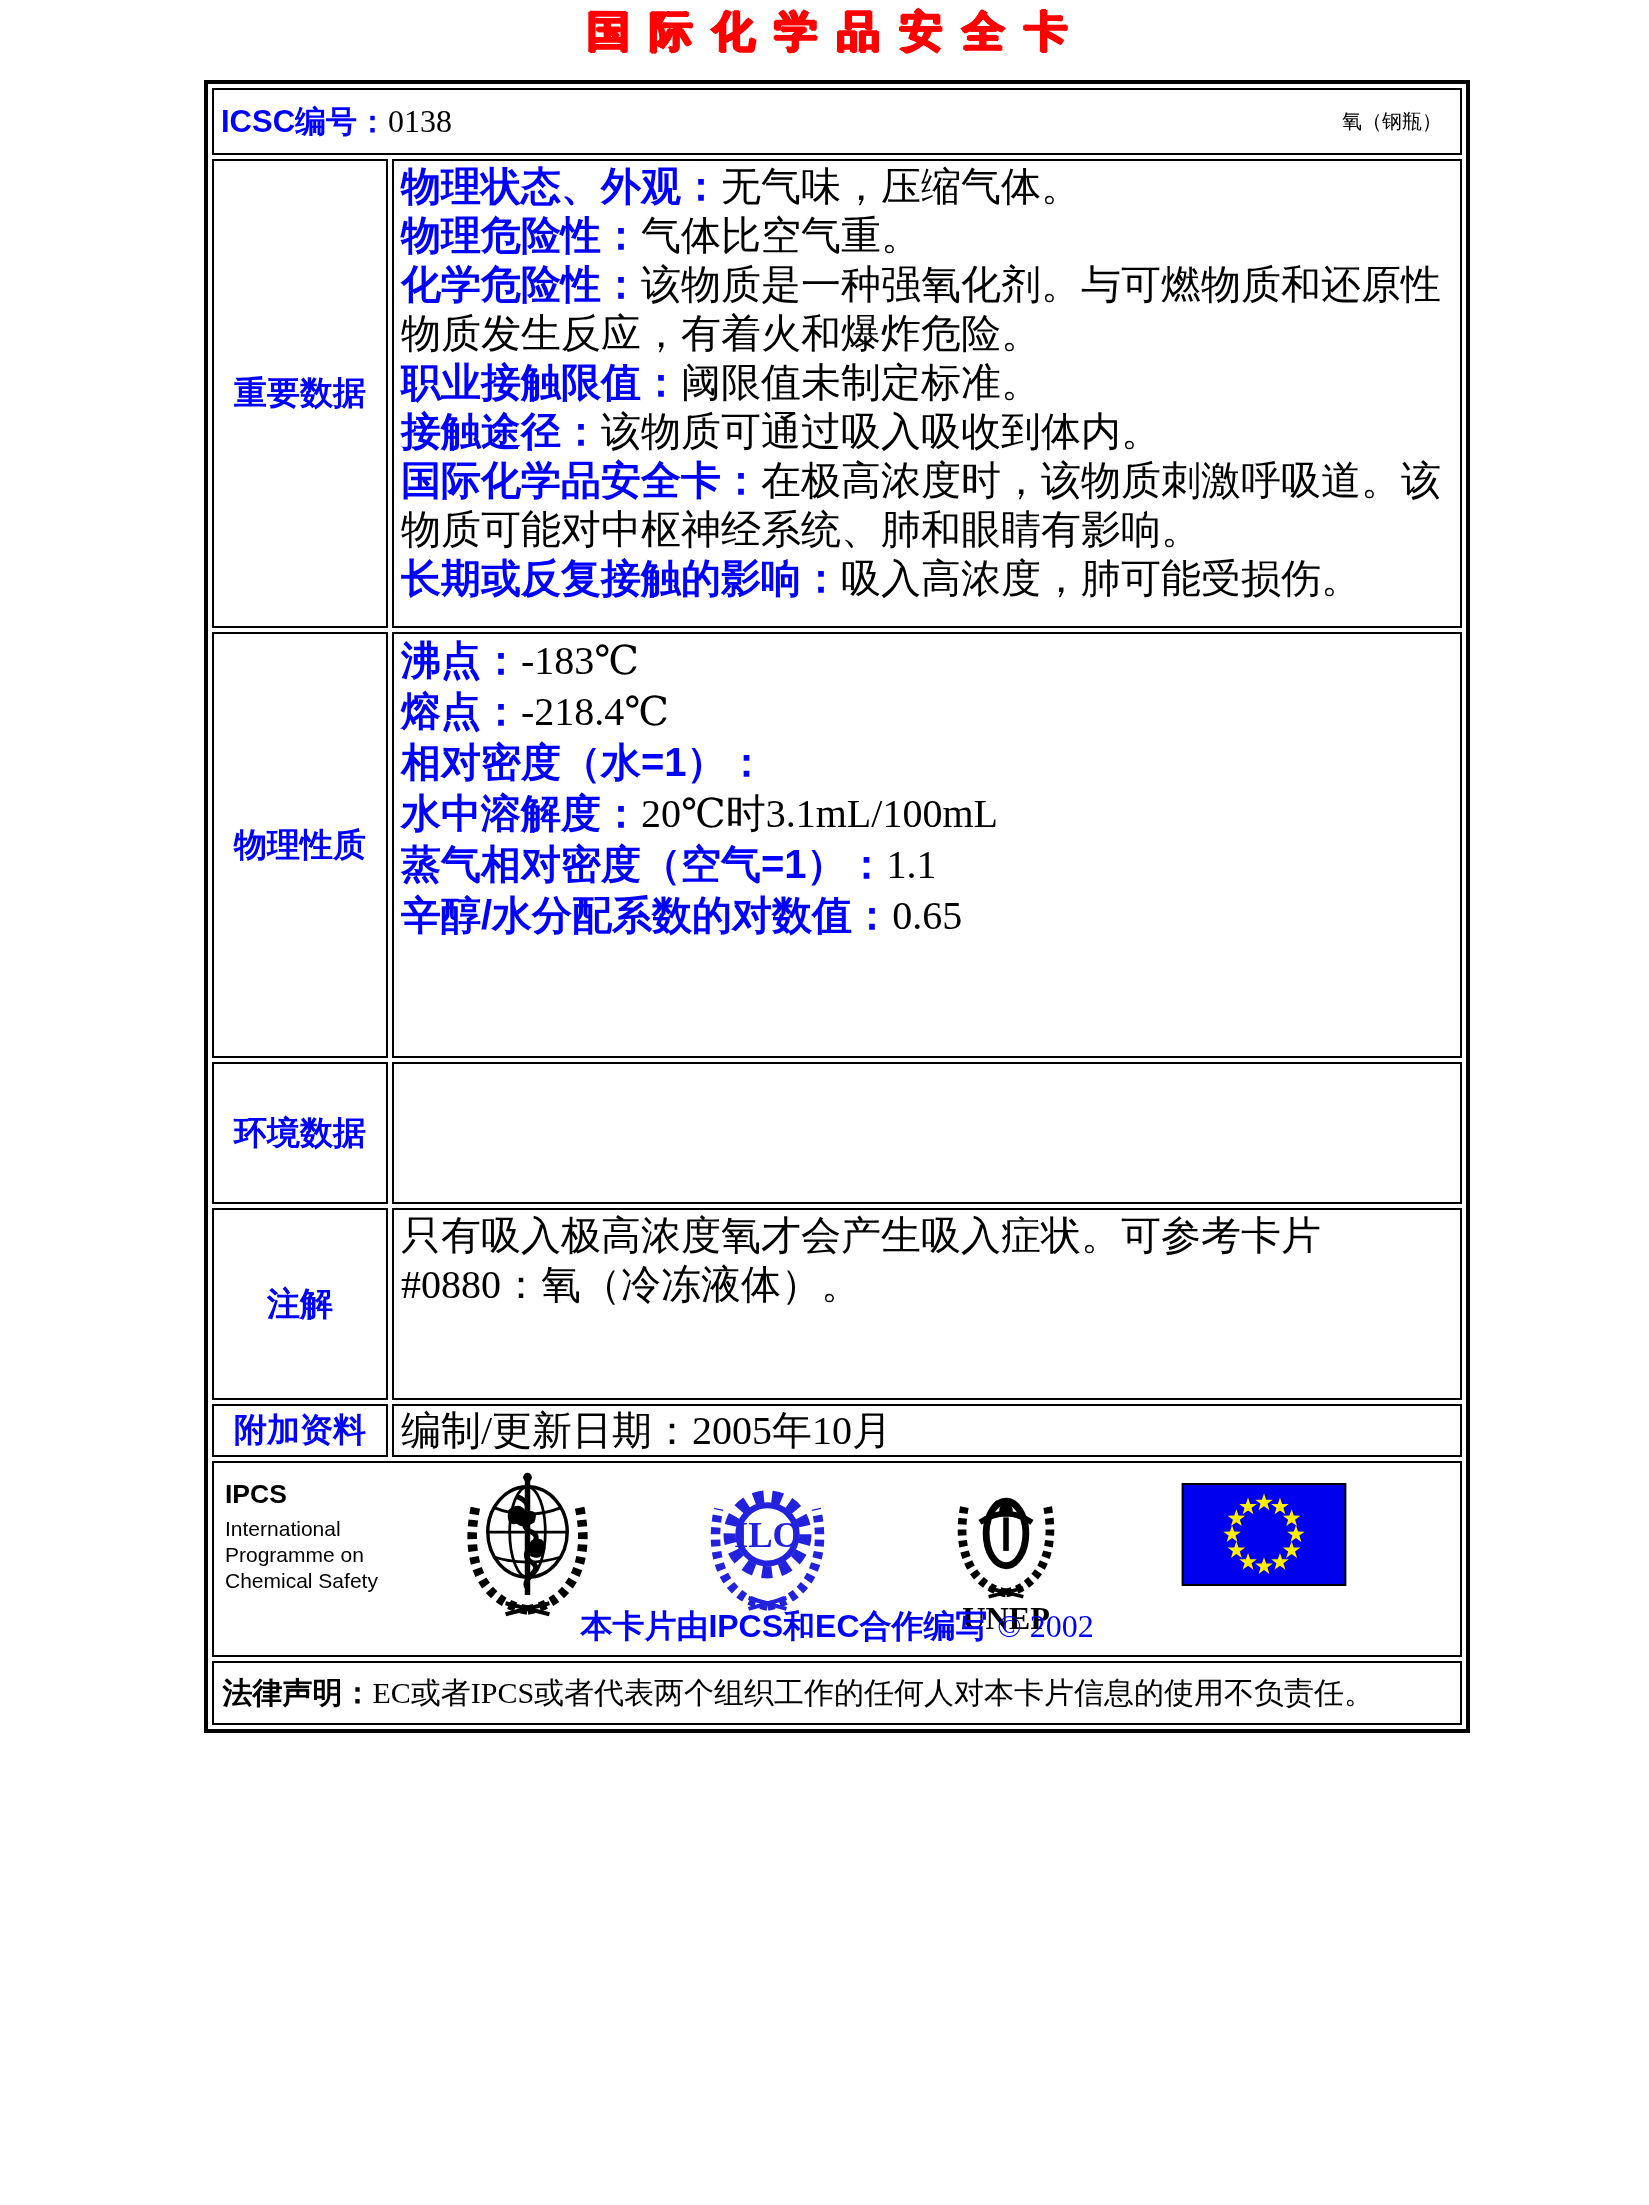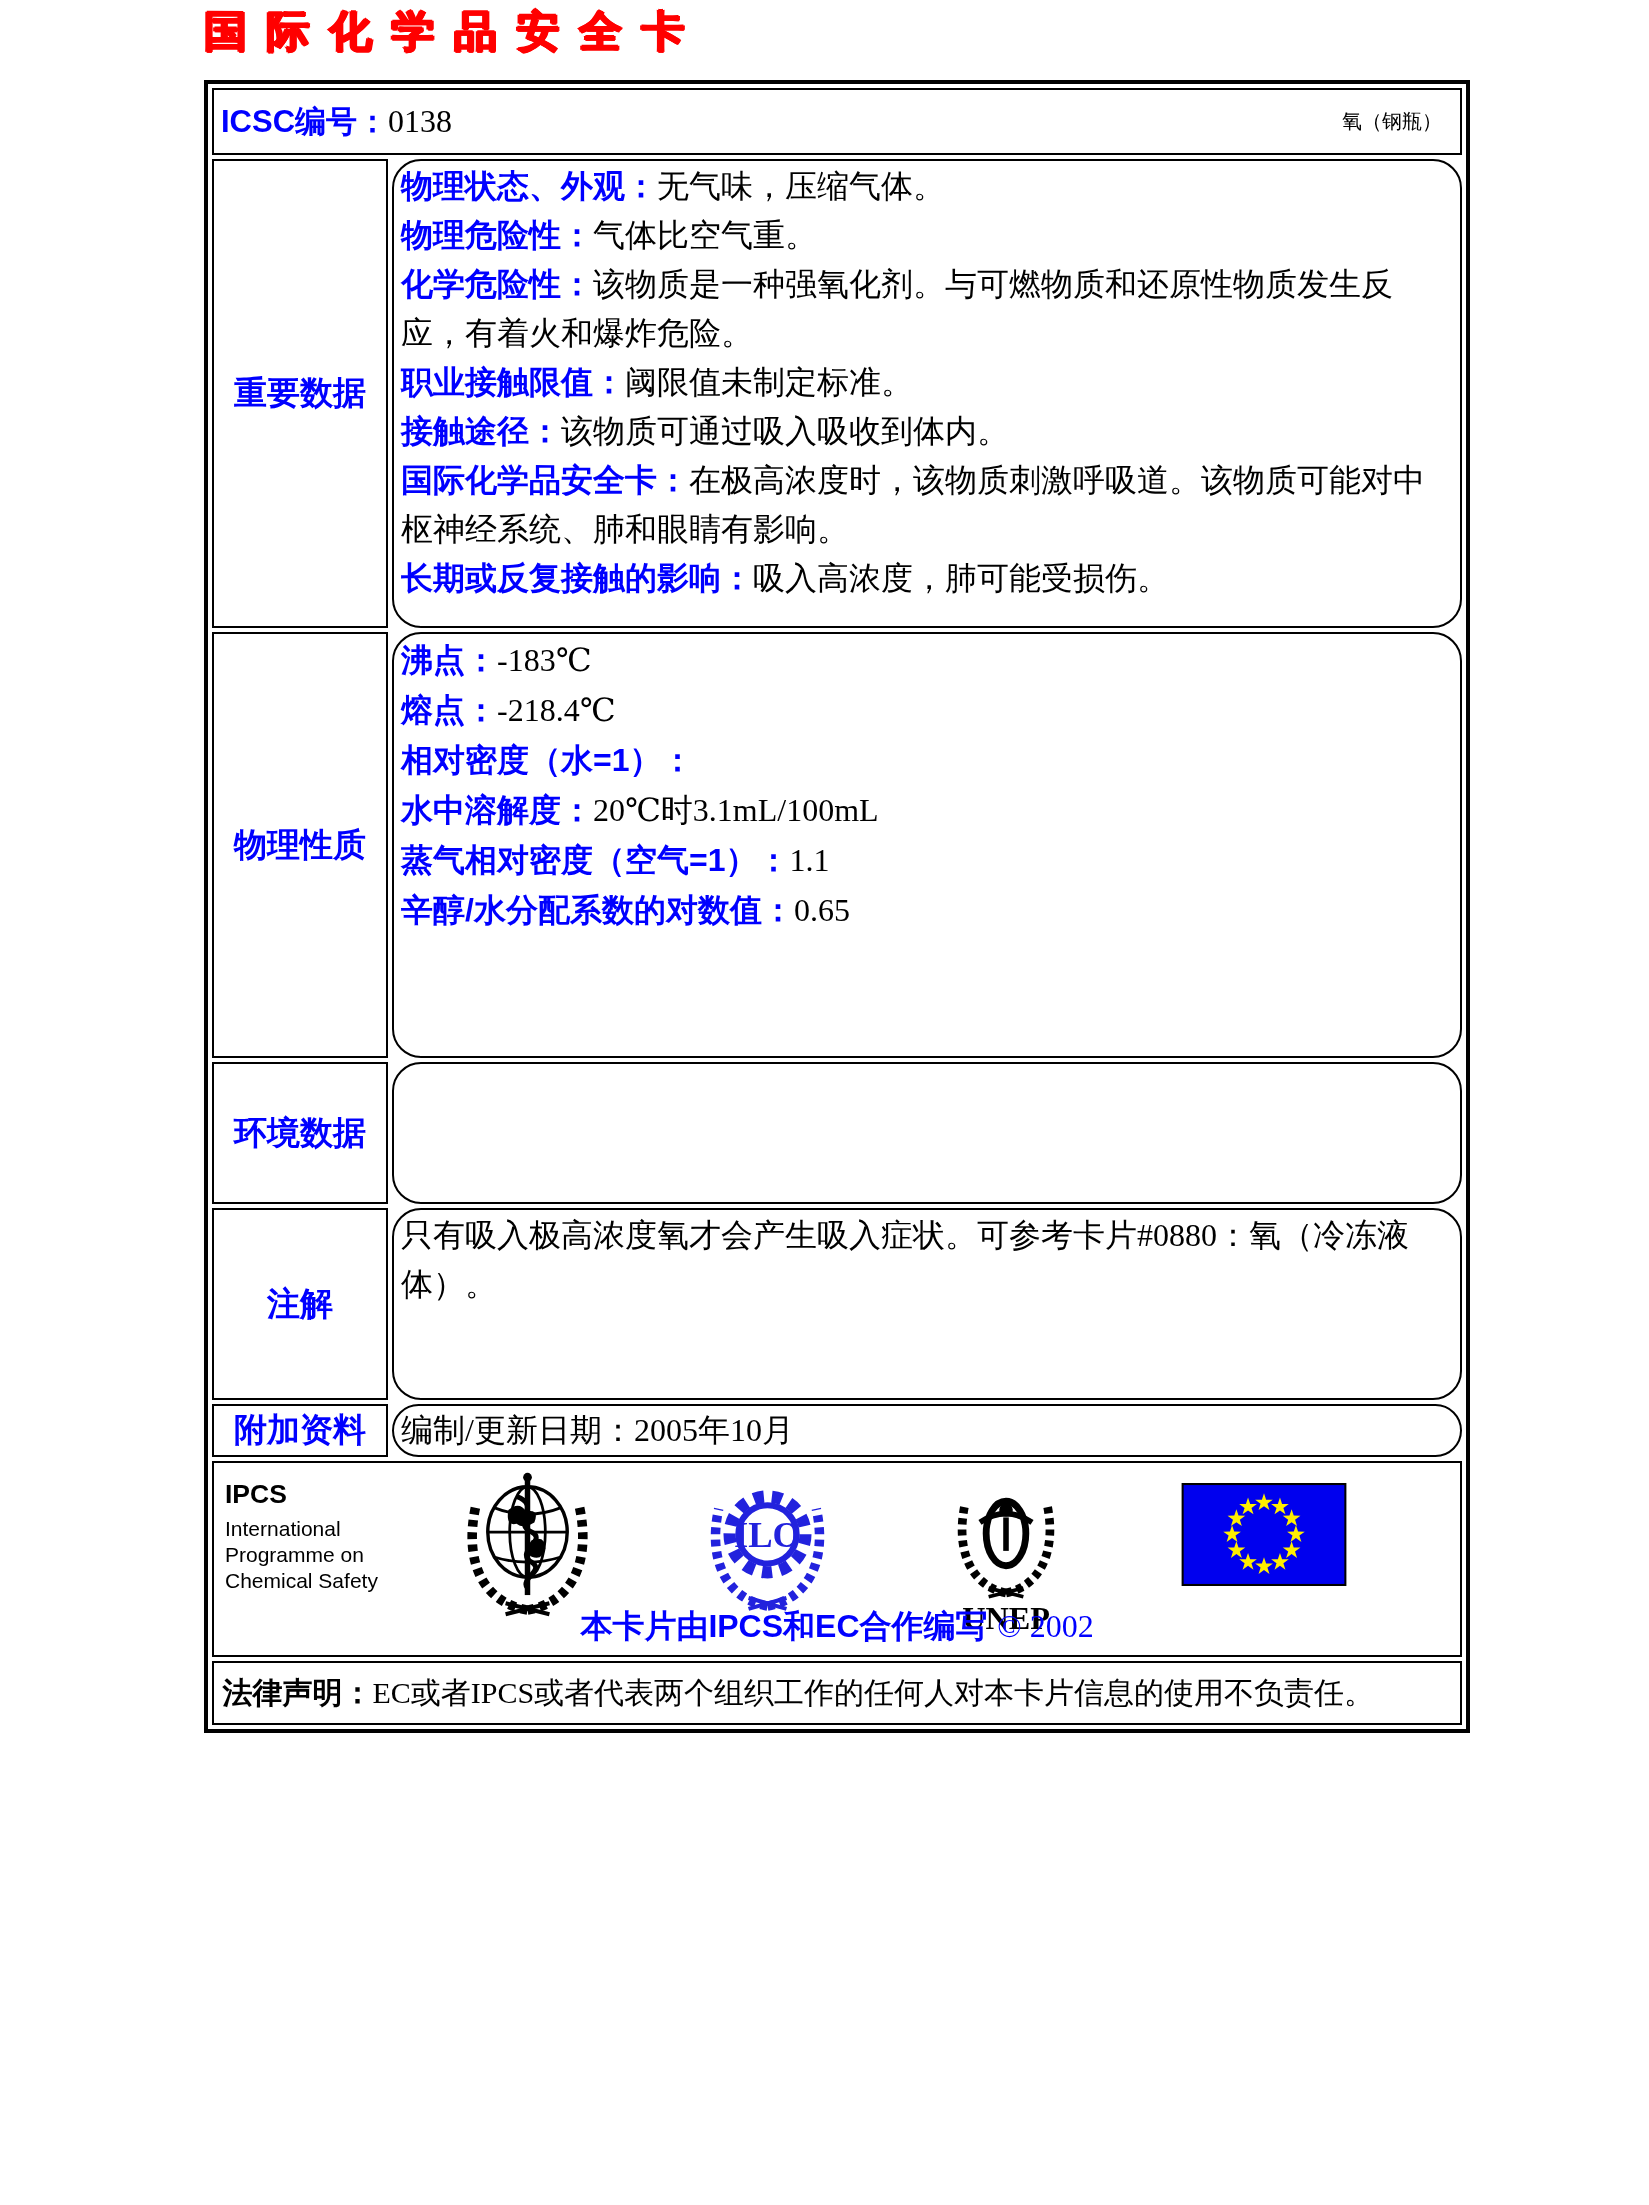--- a/index.html
+++ b/index.html
@@ -1,26 +1,26 @@
 <!DOCTYPE html>
 <html style="font-size:11px"><head>
 <meta charset="utf-8">
 <style>
   html,body{margin:0;padding:0;background:#fff;}
   body{width:1650px;height:2205px;position:relative;font-family:"Liberation Serif","DejaVu Serif",serif;color:#000;}
-  .page-title{position:absolute;top:2.8px;left:204px;width:1266px;
+  .page-title{position:absolute;top:2.8px;left:204px;width:1266px;text-align:center;
     font-family:"Liberation Sans","DejaVu Sans",sans-serif;font-weight:bold;font-size:43px;
     letter-spacing:19.5px;color:#FF0000;
     text-shadow:1.4px 0 #FF0000,-1.4px 0 #FF0000,0 1.4px #FF0000,0 -1.4px #FF0000,0.7px 0.7px #FF0000;}
   table.card{position:absolute;left:204px;top:80px;width:1266px;
     border:4.9px solid #000;border-collapse:separate;border-spacing:4.2px;table-layout:fixed;background:#fff;}
   td{border:2.1px solid #000;box-sizing:border-box;background:#fff;}
   .label-cell{text-align:center;vertical-align:middle;
     font-family:"Liberation Sans","DejaVu Sans",sans-serif;font-weight:bold;font-size:33px;color:#0000FF;}
-  .content-cell{vertical-align:top;padding:1.4px 15.3px 1.4px 7px;font-size:32px;line-height:49px;color:#000;border-radius:29px;}
+  .content-cell{vertical-align:top;padding:1.4px 15.3px 1.4px 7px;font-size:40px;line-height:49px;color:#000;}
   .content-cell.vmid{vertical-align:middle;padding-top:0;padding-bottom:0;}
   .blue-label{font-family:"Liberation Sans","DejaVu Sans",sans-serif;font-weight:bold;color:#0000FF;}
   .header-cell{height:67px;vertical-align:middle;padding:0 18px 0 7px;}
   .header-flex{display:flex;justify-content:space-between;align-items:center;font-size:31px;}
   .hdr-num{font-size:32px;color:#000;}
   .hdr-substance{font-size:20px;color:#000;}
   .phys-line{line-height:50px;}
   .logos-cell{position:relative;height:196px;padding:7px;}
   .ipcs-block{position:absolute;left:11px;top:18px;font-family:"Liberation Sans","DejaVu Sans",sans-serif;line-height:1;}
   .ipcs-abbr{font-size:26.5px;font-weight:bold;margin-bottom:8.4px;}

